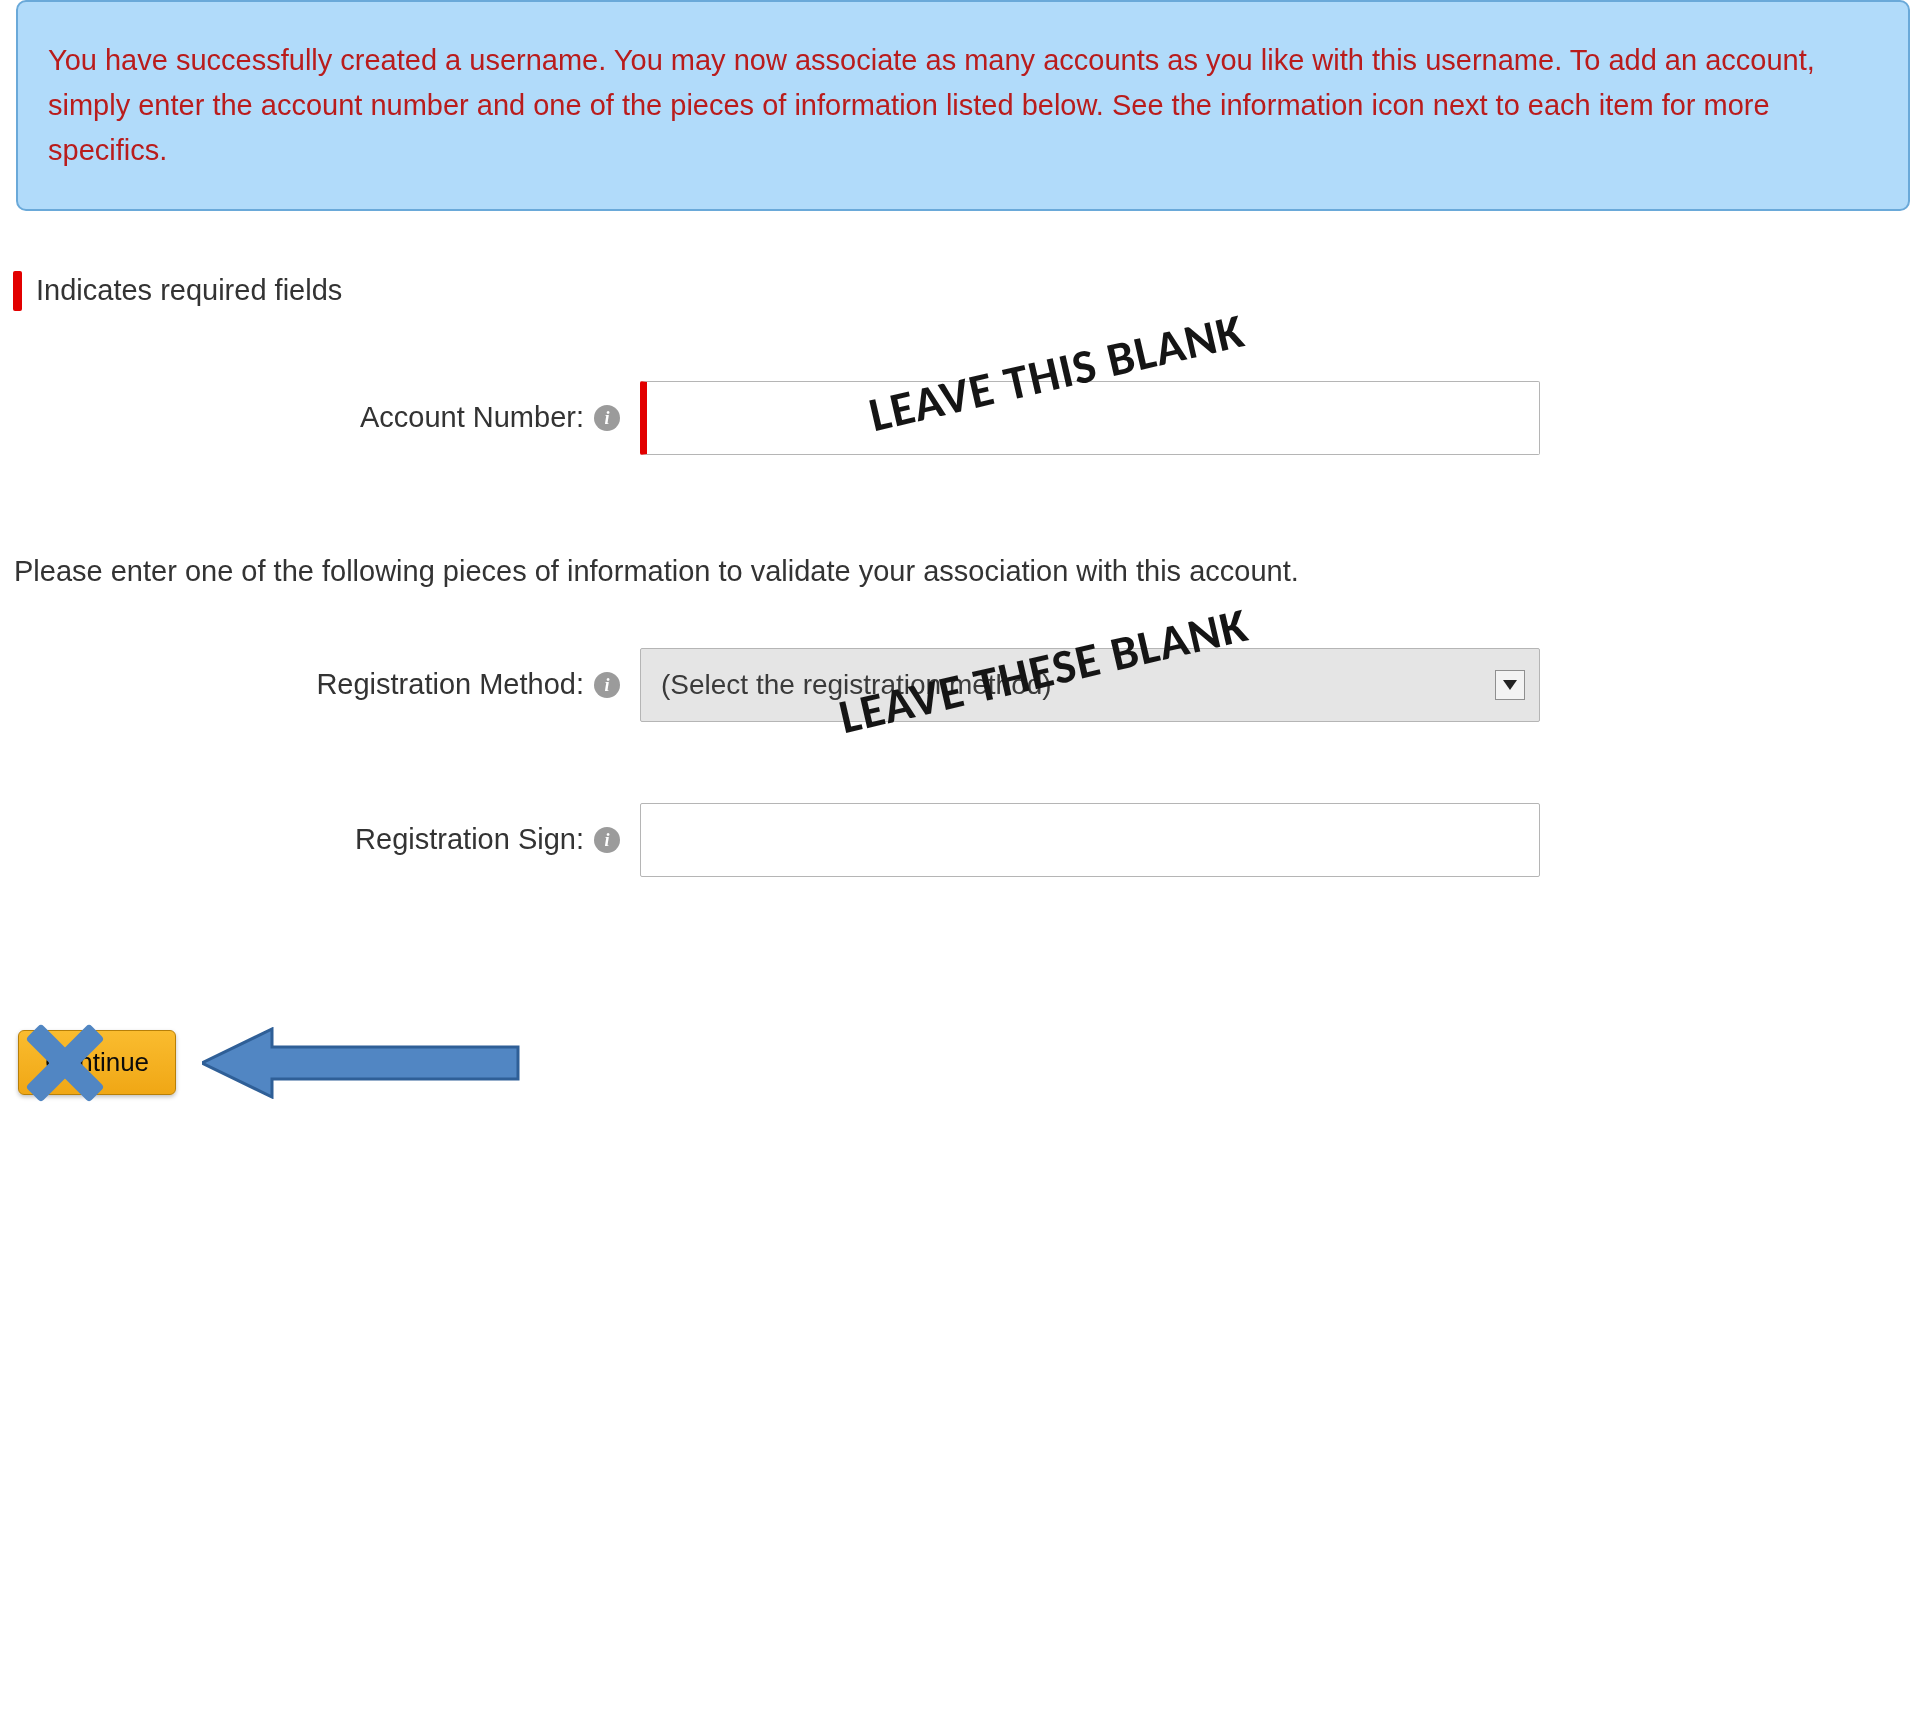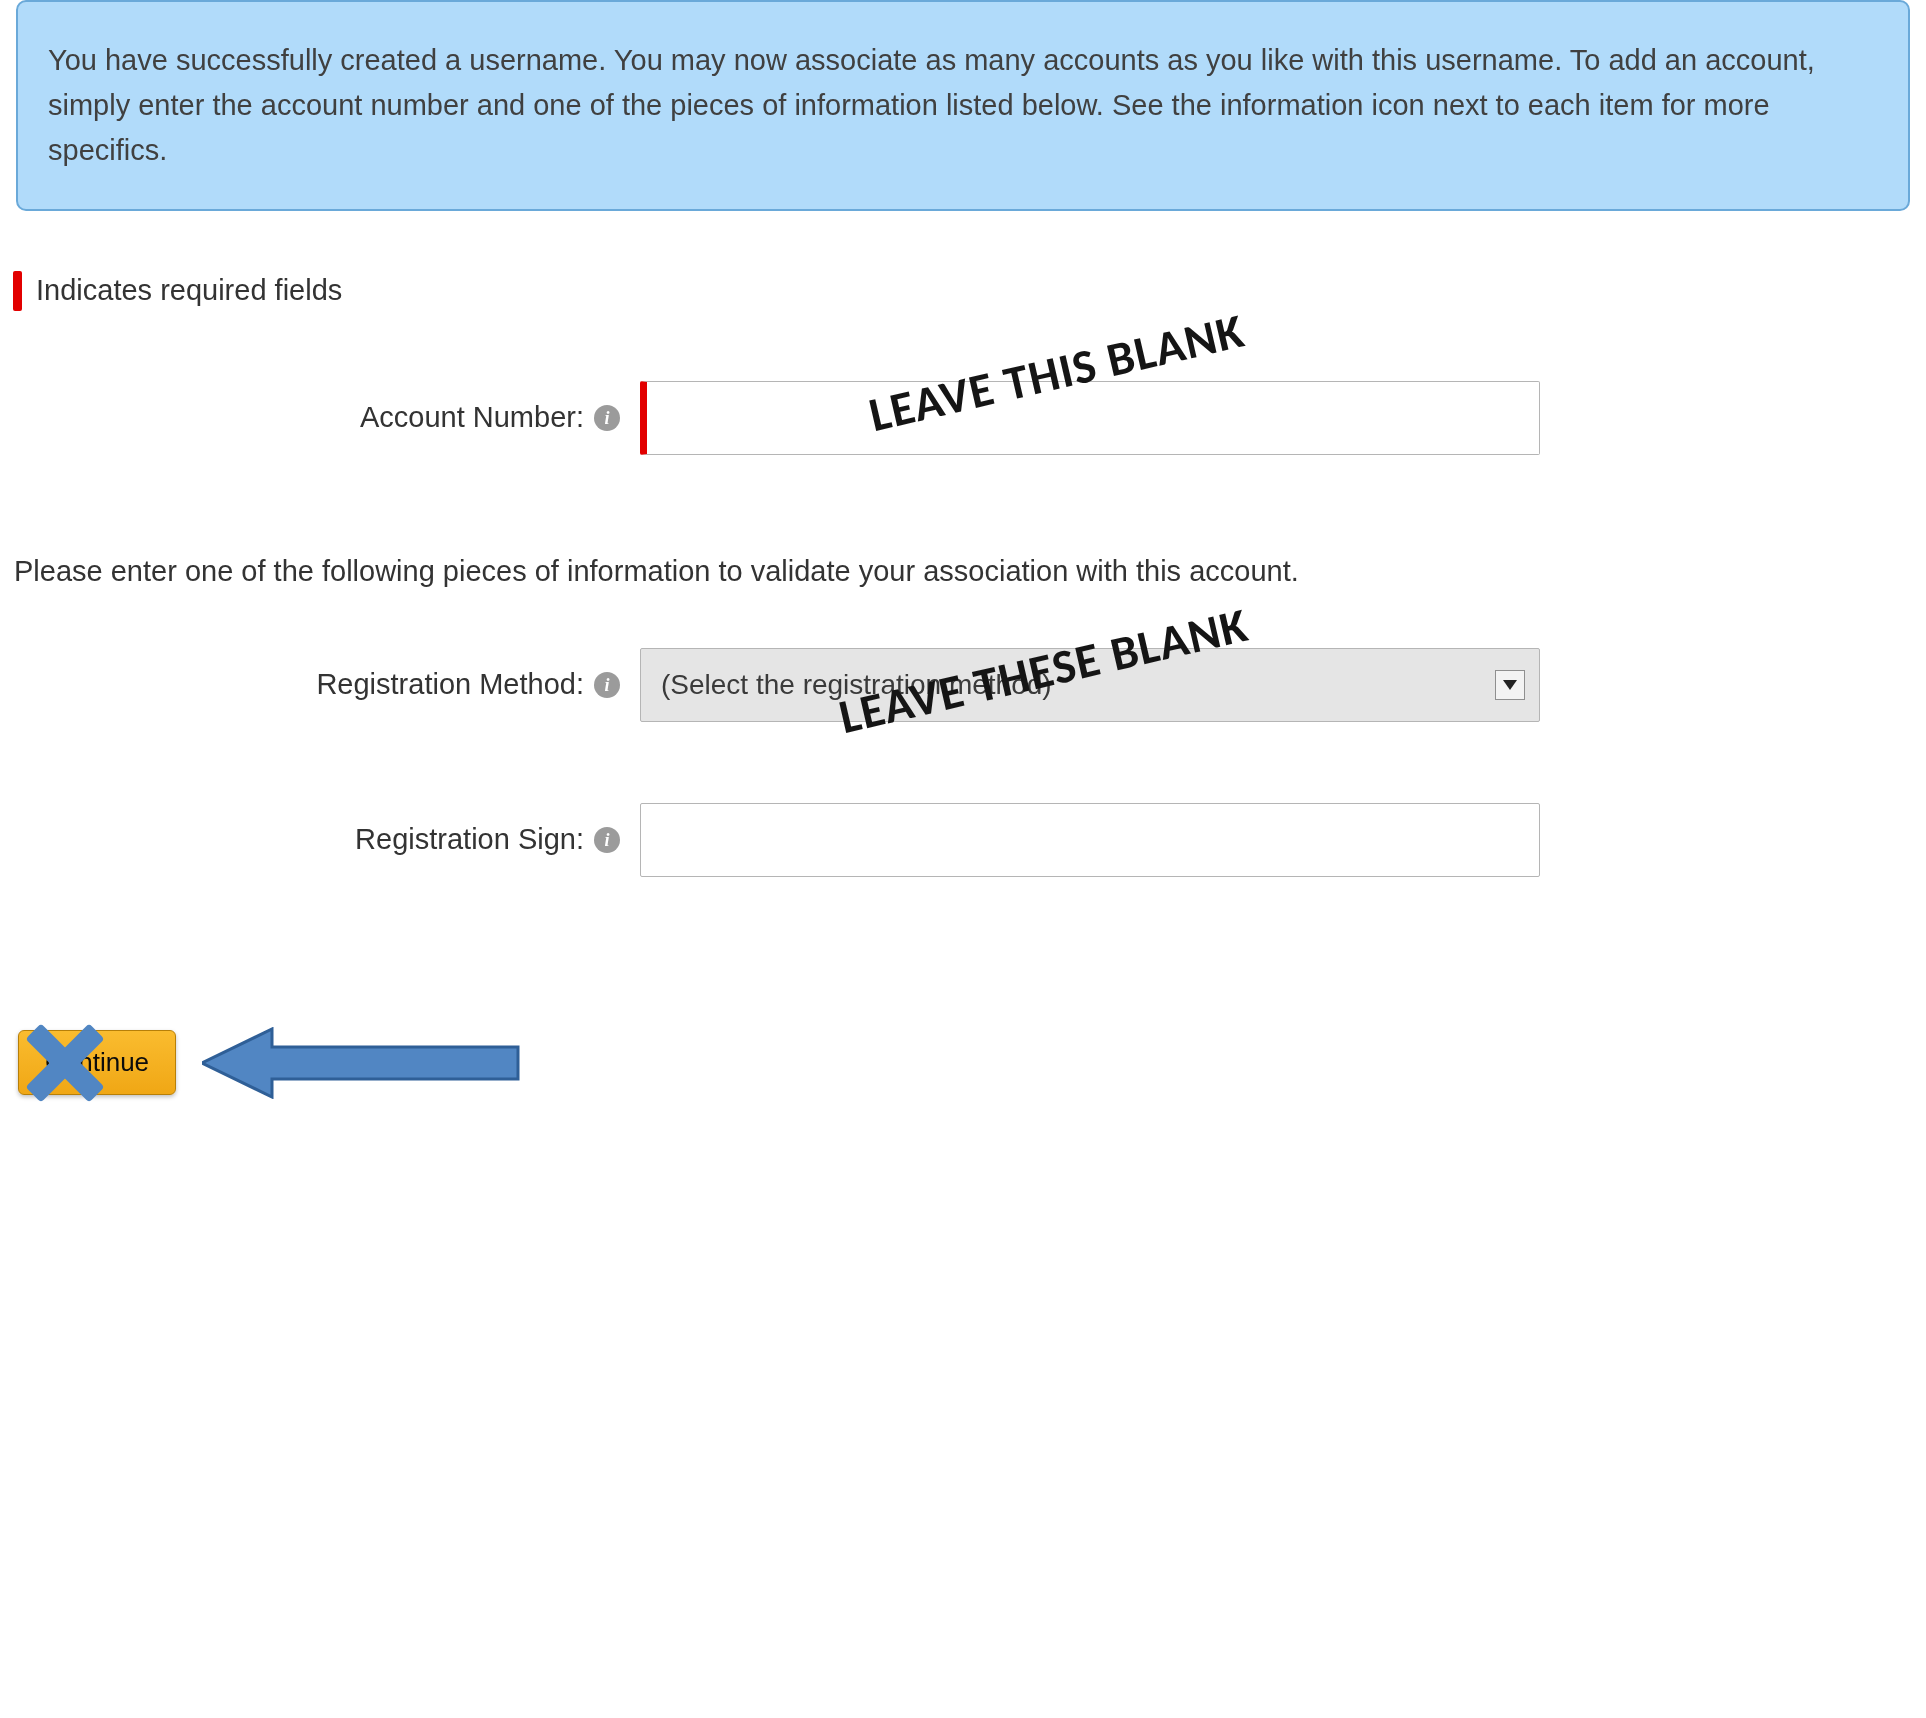--- a/index.html
+++ b/index.html
@@ -28,21 +28,21 @@
     letter-spacing: 0.5px;
   }
   .info-box {
     background: #b1dbfa;
     border: 2px solid #6aa9d9;
     border-radius: 10px;
     padding: 36px 30px;
     margin: 0 6px 60px 6px;
     font-size: 29px;
     line-height: 1.55;
-    color: #404040;
+    color: #b91c1c;
   }
   .required-note {
     display: flex;
     align-items: center;
     gap: 14px;
     font-size: 29px;
     margin: 0 0 70px 3px;
     color: #333;
   }
   .red-bar {

